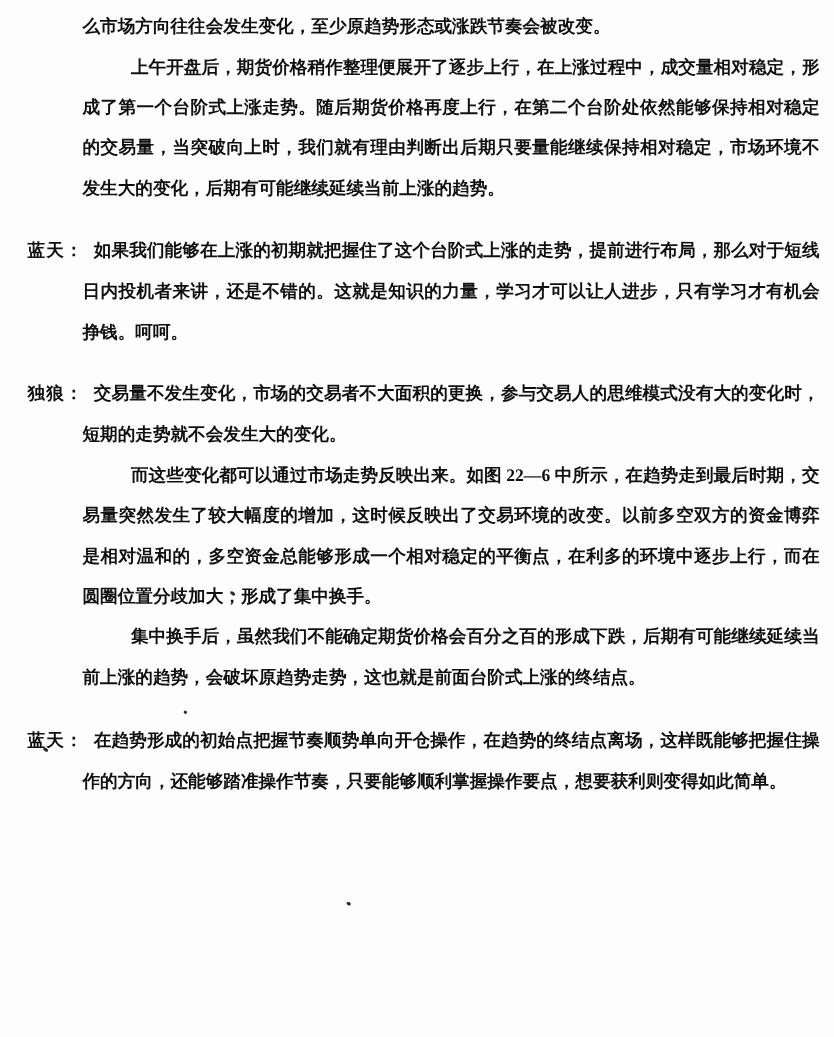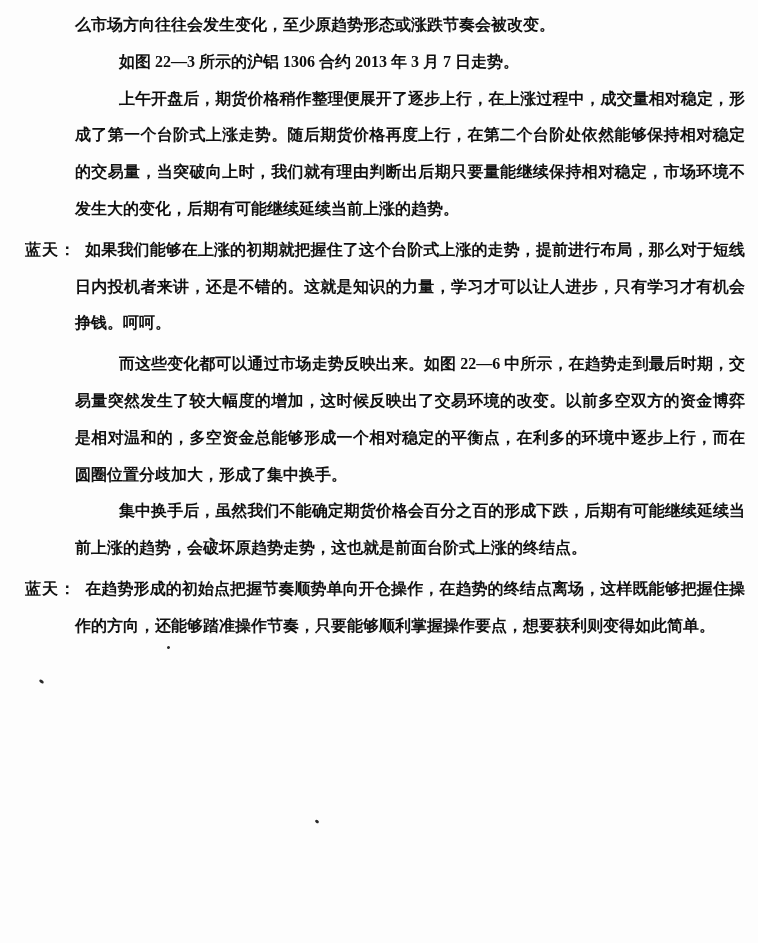--- a/index.html
+++ b/index.html
@@ -18,21 +18,21 @@
     font-family: "Liberation Serif", "DejaVu Serif", serif;
     font-weight: 700;
     font-size: 16px;
     line-height: 36.8px;
     overflow: hidden;
   }
   .speech {
     margin-left: 50px;          
   }
   .speech + .speech {
-    margin-top: 4px;            
+    margin-top: 20px;            
   }
   .para {
     margin: 0;
     text-align: justify;
     text-justify: inter-ideograph;
   }
   .para.indent {
     text-indent: 44px;          
   }
   .para.first {
@@ -49,31 +49,33 @@
     transform: rotate(35deg);
   }
 </style>
 </head>
 <body>
 
 <div class="page">
 
   <section class="speech">
     <p class="para">么市场方向往往会发生变化，至少原趋势形态或涨跌节奏会被改变。</p>
-    <p class="para indent">如图 22—3 所示的沪铝 1306 合约 2013 年 3 月 7 日走势。</p>
     <p class="para indent">上午开盘后，期货价格稍作整理便展开了逐步上行，在上涨过程中，成交量相对稳定，形成了第一个台阶式上涨走势。随后期货价格再度上行，在第二个台阶处依然能够保持相对稳定的交易量，当突破向上时，我们就有理由判断出后期只要量能继续保持相对稳定，市场环境不发生大的变化，后期有可能继续延续当前上涨的趋势。</p>
   </section>
 
   <section class="speech">
     <p class="para first">
       <span class="speaker">蓝天：</span><span>如果我们能够在上涨的初期就把握住了这个台阶式上涨的走势，提前进行布局，那么对于短线日内投机者来讲，还是不错的。这就是知识的力量，学习才可以让人进步，只有学习才有机会挣钱。呵呵。</span>
     </p>
   </section>
 
   <section class="speech">
+    <p class="para first">
+      <span class="speaker">独狼：</span><span>交易量不发生变化，市场的交易者不大面积的更换，参与交易人的思维模式没有大的变化时，短期的走势就不会发生大的变化。</span>
+    </p>
     <p class="para indent">而这些变化都可以通过市场走势反映出来。如图 22—6 中所示，在趋势走到最后时期，交易量突然发生了较大幅度的增加，这时候反映出了交易环境的改变。以前多空双方的资金博弈是相对温和的，多空资金总能够形成一个相对稳定的平衡点，在利多的环境中逐步上行，而在圆圈位置分歧加大，形成了集中换手。</p>
     <p class="para indent">集中换手后，虽然我们不能确定期货价格会百分之百的形成下跌，后期有可能继续延续当前上涨的趋势，会破坏原趋势走势，这也就是前面台阶式上涨的终结点。</p>
   </section>
 
   <section class="speech">
     <p class="para first">
       <span class="speaker">蓝天：</span><span>在趋势形成的初始点把握节奏顺势单向开仓操作，在趋势的终结点离场，这样既能够把握住操作的方向，还能够踏准操作节奏，只要能够顺利掌握操作要点，想要获利则变得如此简单。</span>
     </p>
   </section>
 

